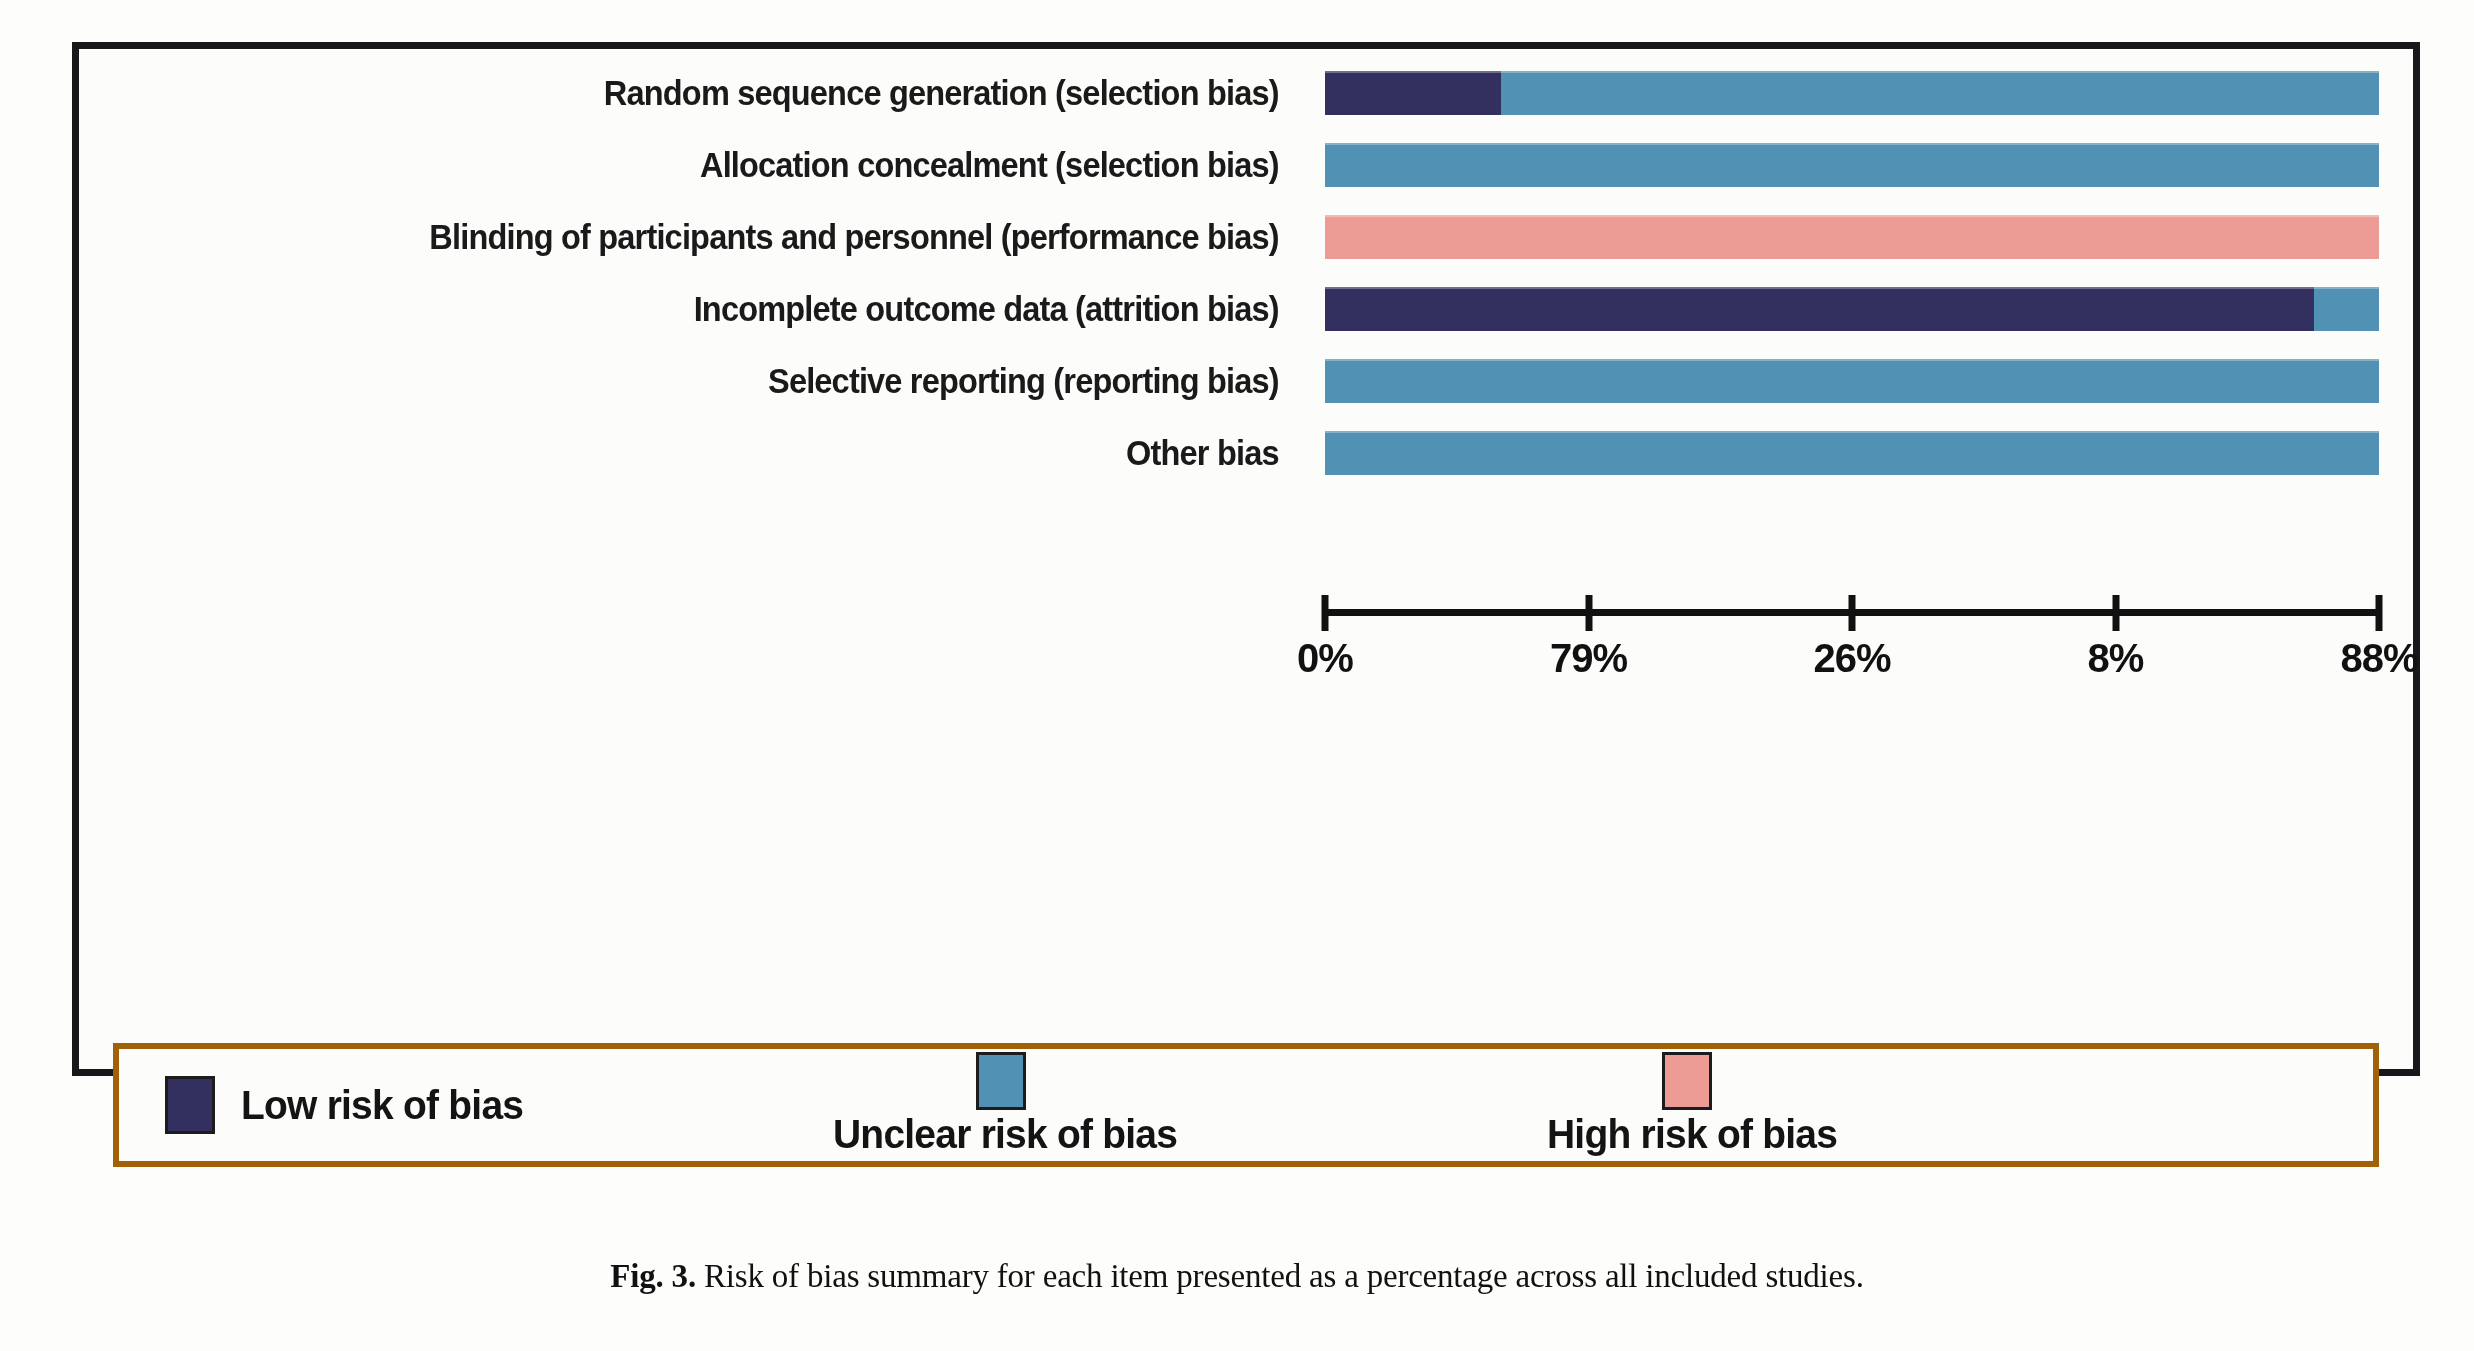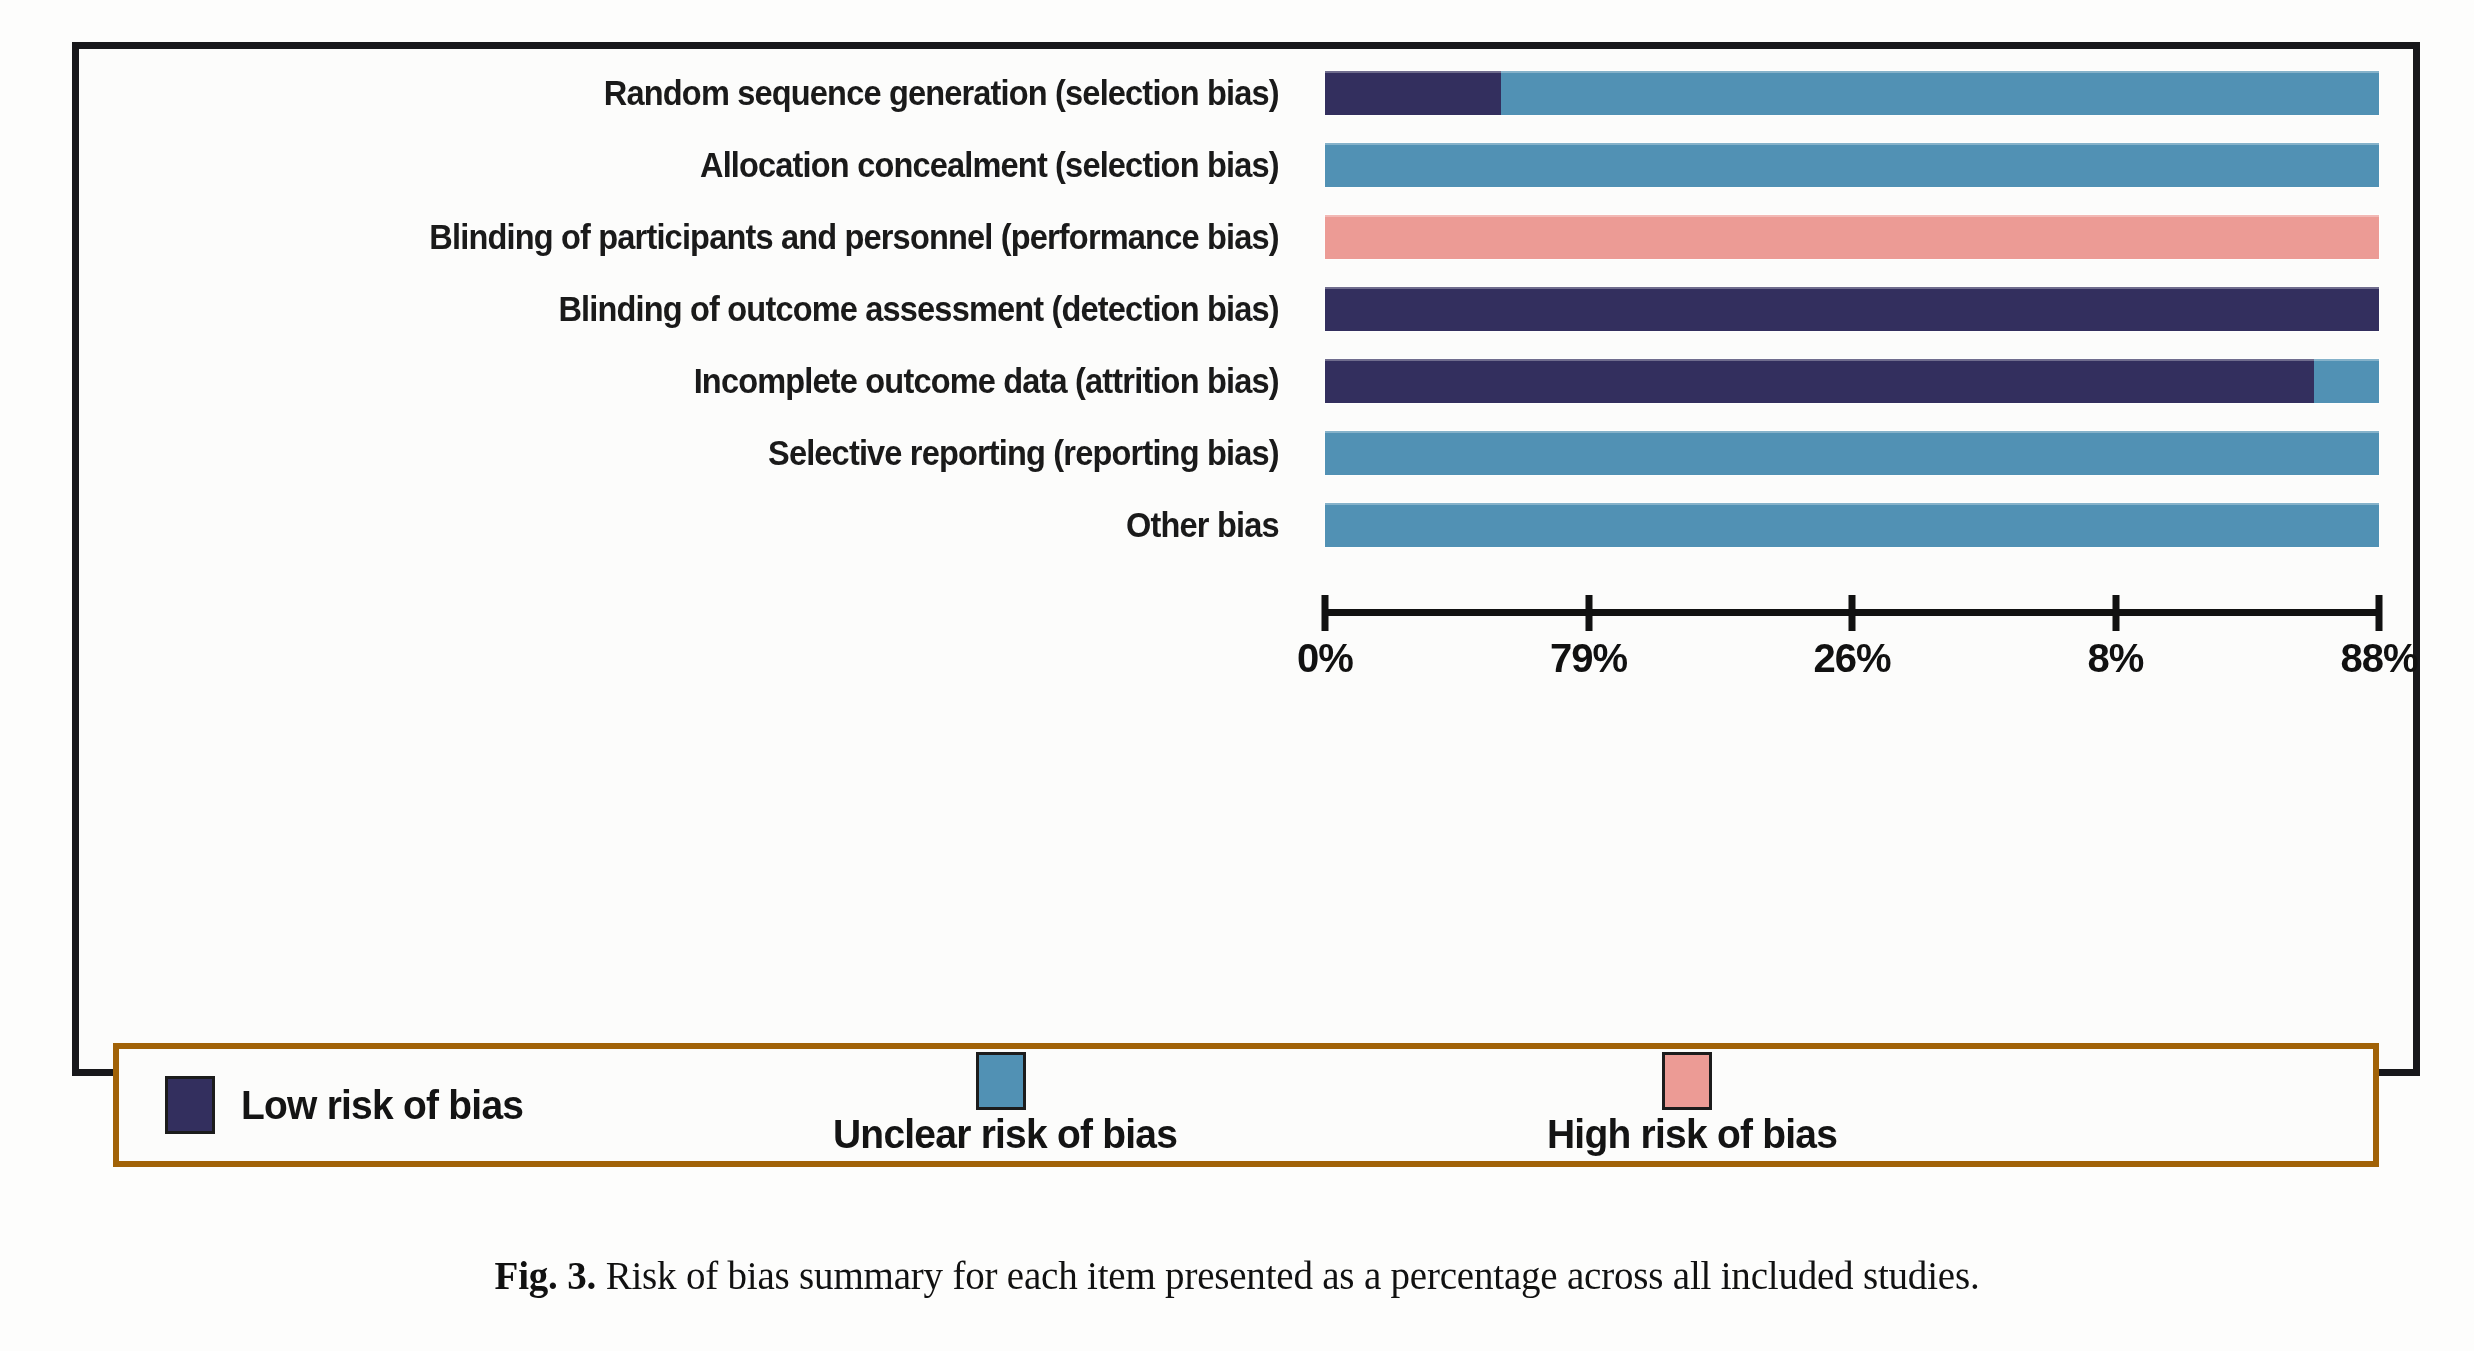--- a/index.html
+++ b/index.html
@@ -183,21 +183,21 @@
   }
 
   
   .caption {
     position: absolute;
     left: 0;
     top: 1248px;
     width: 2474px;
     text-align: center;
     font-family: "Liberation Serif", serif;
-    font-size: 39px;
+    font-size: 33px;
     line-height: 56px;
     color: #111111;
     letter-spacing: -0.2px;
   }
   .caption .cap-lead {
     font-weight: 700;
   }
   .caption .cap-body {
     font-weight: 400;
   }
@@ -222,26 +222,20 @@
           <div class="bar-row">
             <div class="row-label">Allocation concealment (selection bias)</div>
             <div class="bar-track">
               <div class="seg" style="width: 100%; background: rgb(81, 145, 180);"></div>
             </div>
           </div>
           <div class="bar-row">
             <div class="row-label">Blinding of participants and personnel (performance bias)</div>
             <div class="bar-track">
               <div class="seg" style="width: 100%; background: rgb(236, 155, 149);"></div>
-            </div>
-          </div>
-          <div class="bar-row">
-            <div class="row-label">Blinding of outcome assessment (detection bias)</div>
-            <div class="bar-track">
-              <div class="seg" style="width: 100%; background: rgb(51, 47, 94);"></div>
             </div>
           </div>
           <div class="bar-row">
             <div class="row-label">Incomplete outcome data (attrition bias)</div>
             <div class="bar-track">
               <div class="seg" style="width: 93.8%; background: rgb(51, 47, 94);"></div>
               <div class="seg" style="width: 6.2%; background: rgb(81, 145, 180);"></div>
             </div>
           </div>
           <div class="bar-row">

